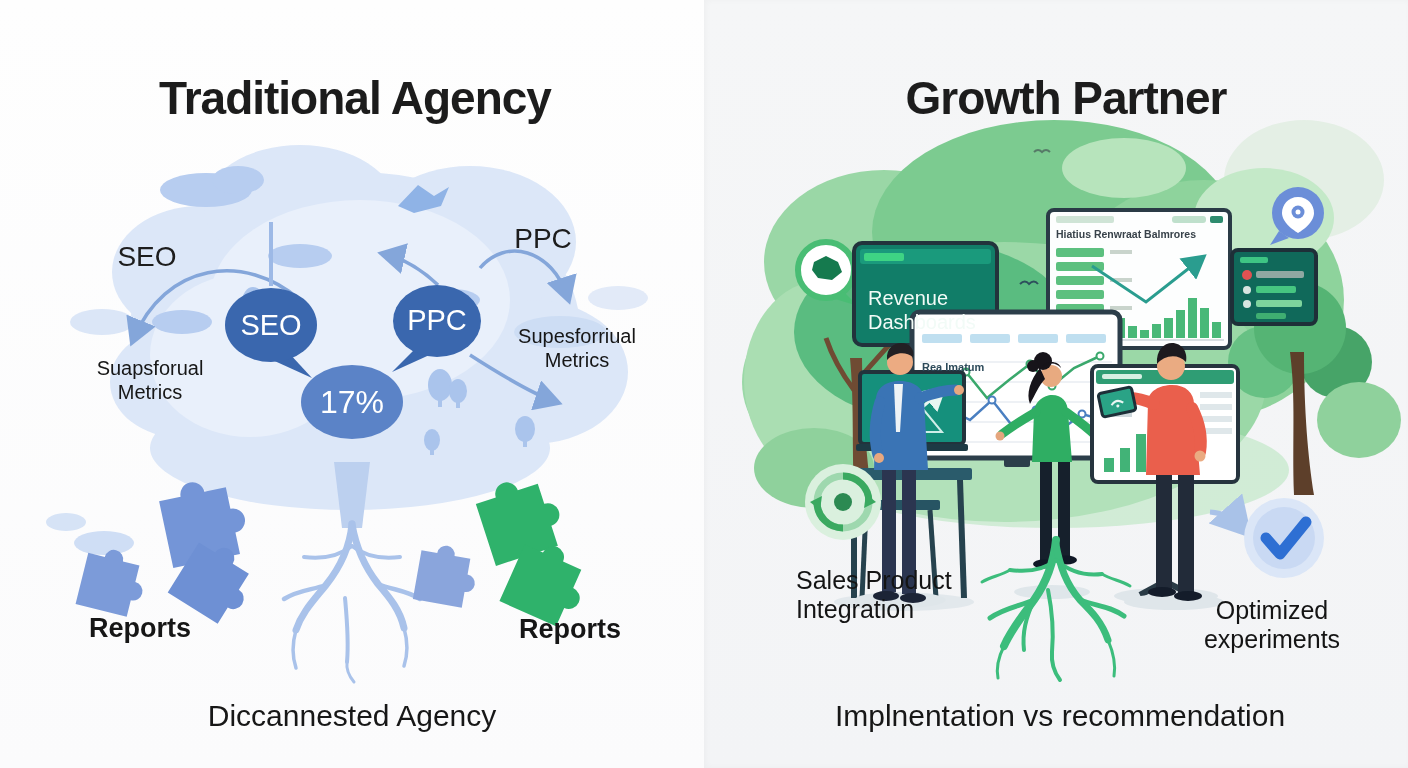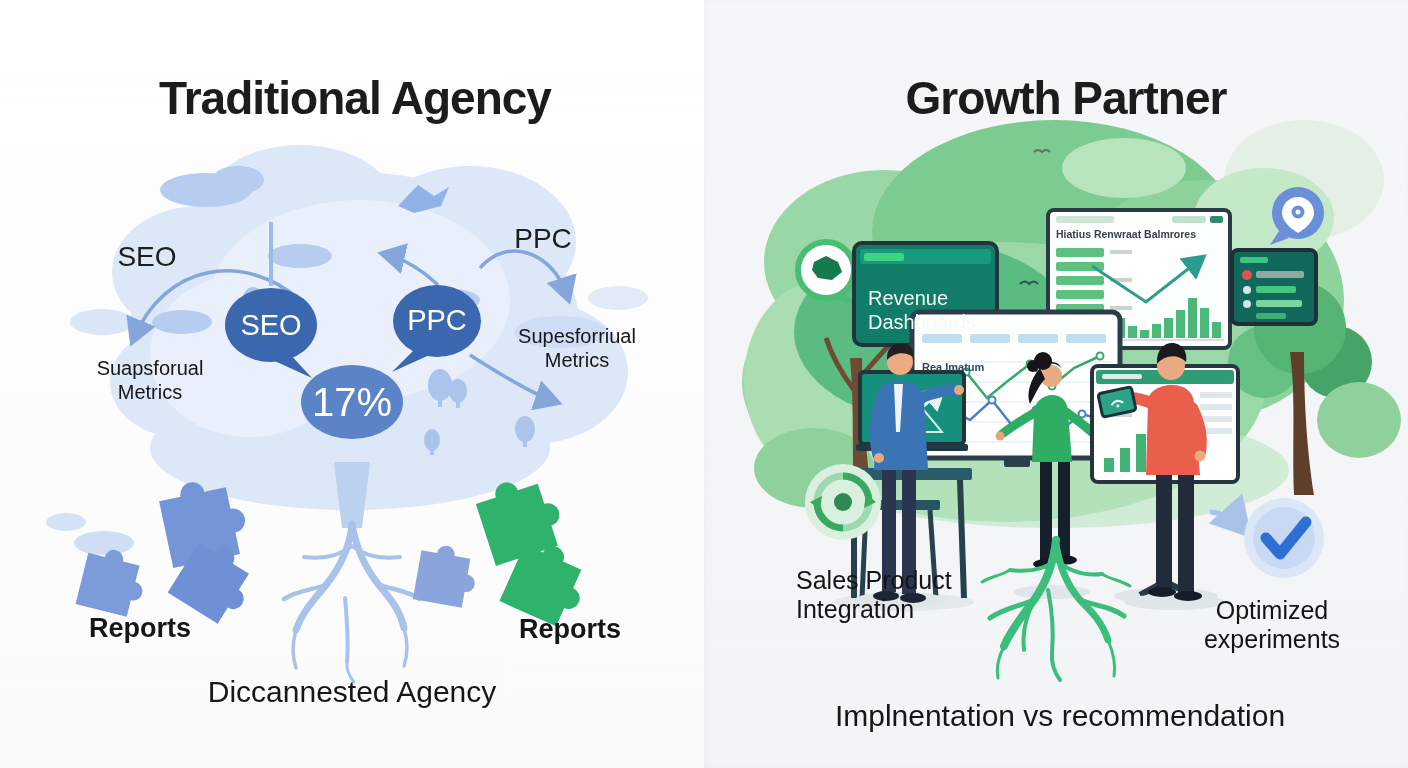--- a/index.html
+++ b/index.html
@@ -12,21 +12,21 @@
                  box-shadow:inset 2px 0 6px rgba(0,0,0,0.03); }
   .art { position:absolute; left:0; top:0; width:704px; height:768px; }
   .ov { position:absolute; color:#1b1b1b; }
   .ctr { transform:translate(-50%,-50%); text-align:center; }
   .title { font-size:46px; font-weight:700; letter-spacing:-1px; white-space:nowrap; color:#1c1c1c; }
   .lbl { font-size:28px; color:#1d1d1d; white-space:nowrap; }
   .two-line { font-size:20px; line-height:1.18; color:#161616; }
   .bold { font-weight:700; }
   .caption { font-size:30px; color:#171717; white-space:nowrap; }
   .bubble-txt { color:#fff; font-size:29px; white-space:nowrap; }
-  .pct-txt { color:#fff; font-size:40px; white-space:nowrap; }
+  .pct-txt { color:#fff; font-size:32px; white-space:nowrap; }
   .screen-txt { color:#f2fbf7; font-size:20px; line-height:1.2; font-weight:400;margin-top:18px; }
   .mini-title { font-size:10.5px; font-weight:700; color:#38424a; white-space:nowrap; }
   .body-lines { font-size:25px; line-height:1.16; color:#141414; }
 </style>
 </head>
 <body>
 
 <div class="canvas">
 
   <section class="panel left">
@@ -147,21 +147,21 @@
     <div class="ov ctr two-line" style="left:134px; top:381px;margin-left:16px;">
       <div>Suapsforual</div>
       <div>Metrics</div>
     </div>
     <div class="ov ctr two-line" style="left:577px; top:349px;">
       <div>Supesforriual</div>
       <div>Metrics</div>
     </div>
     <div class="ov ctr two-line bold" style="left:140px; top:629px; font-size:27px;">Reports</div>
     <div class="ov ctr two-line bold" style="left:570px; top:630px; font-size:27px;">Reports</div>
-    <div class="ov ctr caption" style="left:352px; top:692px;">Diccannested Agency</div>
+    <div class="ov ctr caption" style="left:352px; top:716px;">Diccannested Agency</div>
   </section>
 
   <section class="panel right">
     <svg class="art" viewBox="0 0 704 768">
       <defs>
         <marker id="Rt" markerWidth="9" markerHeight="9" refX="6" refY="4.5" orient="auto">
           <path d="M0 0 L8 4.5 L0 9 Z" fill="#2a9d8f"></path>
         </marker>
         <marker id="Rw" markerWidth="9" markerHeight="9" refX="6" refY="4.5" orient="auto">
           <path d="M0 0 L8 4.5 L0 9 Z" fill="#e8f6f2"></path>

